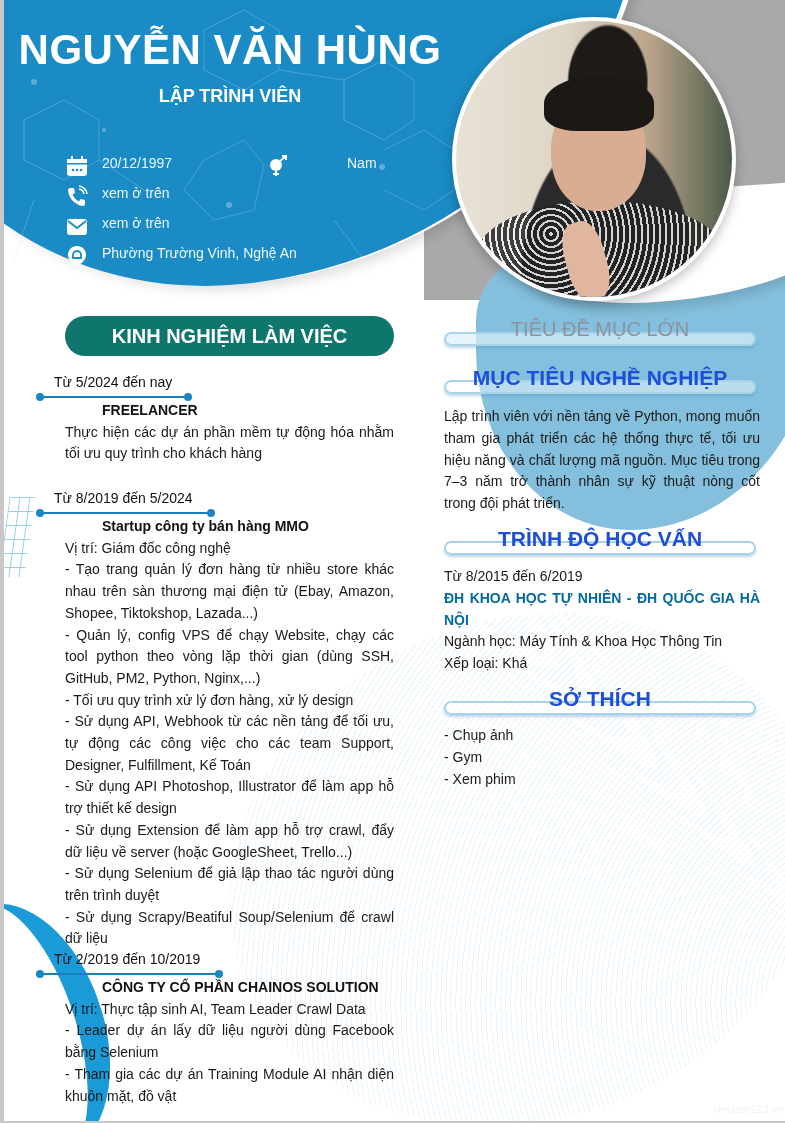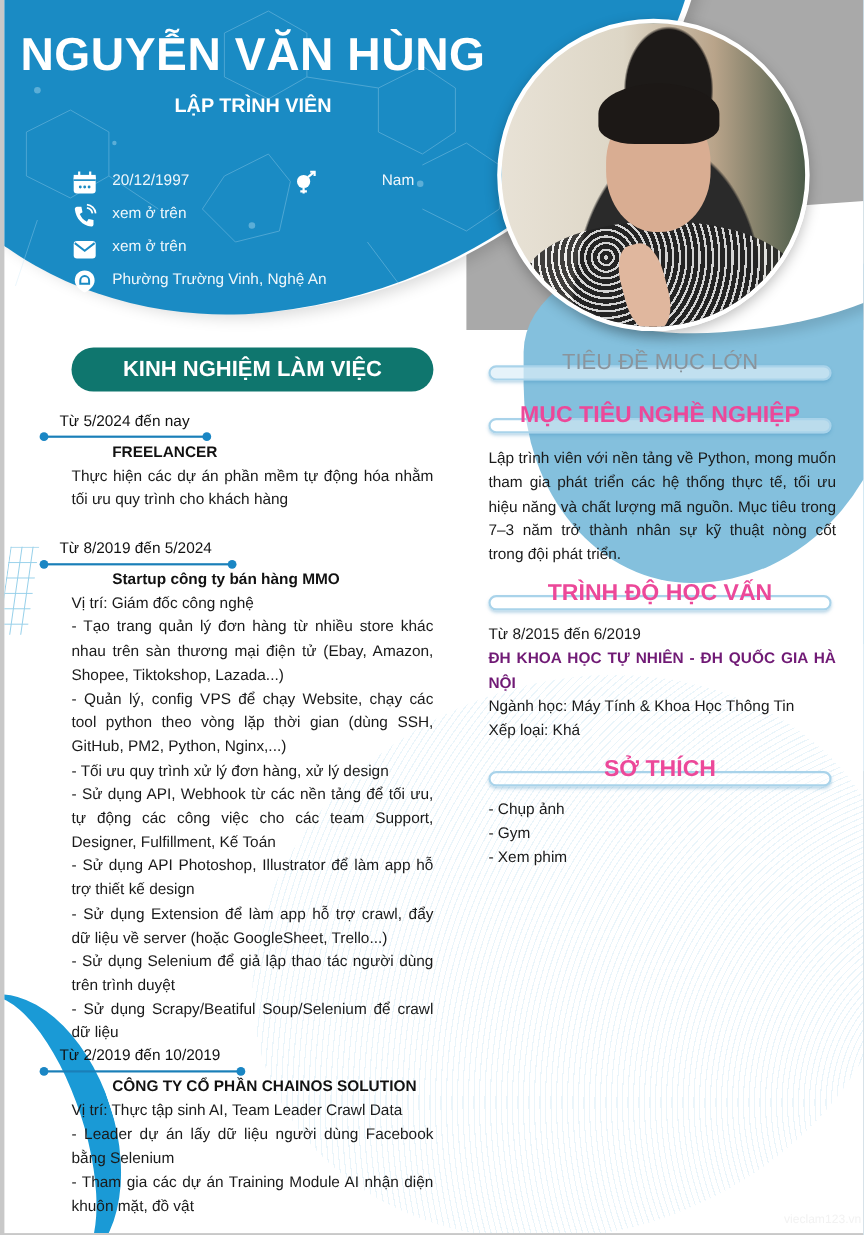--- a/index.html
+++ b/index.html
@@ -41,25 +41,25 @@
   .job .line { position: absolute; left: 35px; top: 22px; height: 2px; background: #1a7fb8; }
   .job .line::before, .job .line::after { content: ""; position: absolute; top: -3px; width: 8px; height: 8px; border-radius: 50%; background: #1a86c4; }
   .job .line::before { left: -3px; }
   .job .line::after { right: -3px; }
   .job .body { position: absolute; left: 61px; top: 26px; width: 329px; font-size: 14px; line-height: 21.7px; text-align: justify; color: #1a1a1a; }
   .job .company { font-weight: bold; color: #111; margin-left: 37px; }
 
   
   .rhead { position: absolute; left: 440px; width: 312px; height: 30px; }
   .rhead .bar { position: absolute; left: 0; top: 14px; width: 312px; height: 14px; border: 2px solid #a9d3ea; border-radius: 8px; background: rgba(255,255,255,0.45); box-shadow: 0 2px 3px rgba(60,140,190,0.35); }
-  .rhead .label { position: absolute; left: 0; top: 0; width: 312px; text-align: center; font-size: 21px; font-weight: bold; color: #ec4899; }
+  .rhead .label { position: absolute; left: 0; top: 0; width: 312px; text-align: center; font-size: 21px; font-weight: bold; color: #1d4ed8; }
   .rhead.ghost .label { color: #8a949c; font-weight: normal; font-size: 20px; }
   .rhead.ghost .bar { background: rgba(220,238,248,0.7); }
   .rtext { position: absolute; left: 440px; width: 316px; font-size: 14px; line-height: 21.8px; text-align: justify; color: #1a1a1a; }
-  .rtext .b { font-weight: bold; color: #701a75; }
+  .rtext .b { font-weight: bold; color: #0369a1; }
 
   .watermark { position: absolute; right: 2px; bottom: 6px; font-size: 11px; color: #f2f2f2; }
 </style>
 </head>
 <body>
 
 <div class="page">
 
   <div class="gray-corner"></div>
   <div class="gray-bottom"></div>

